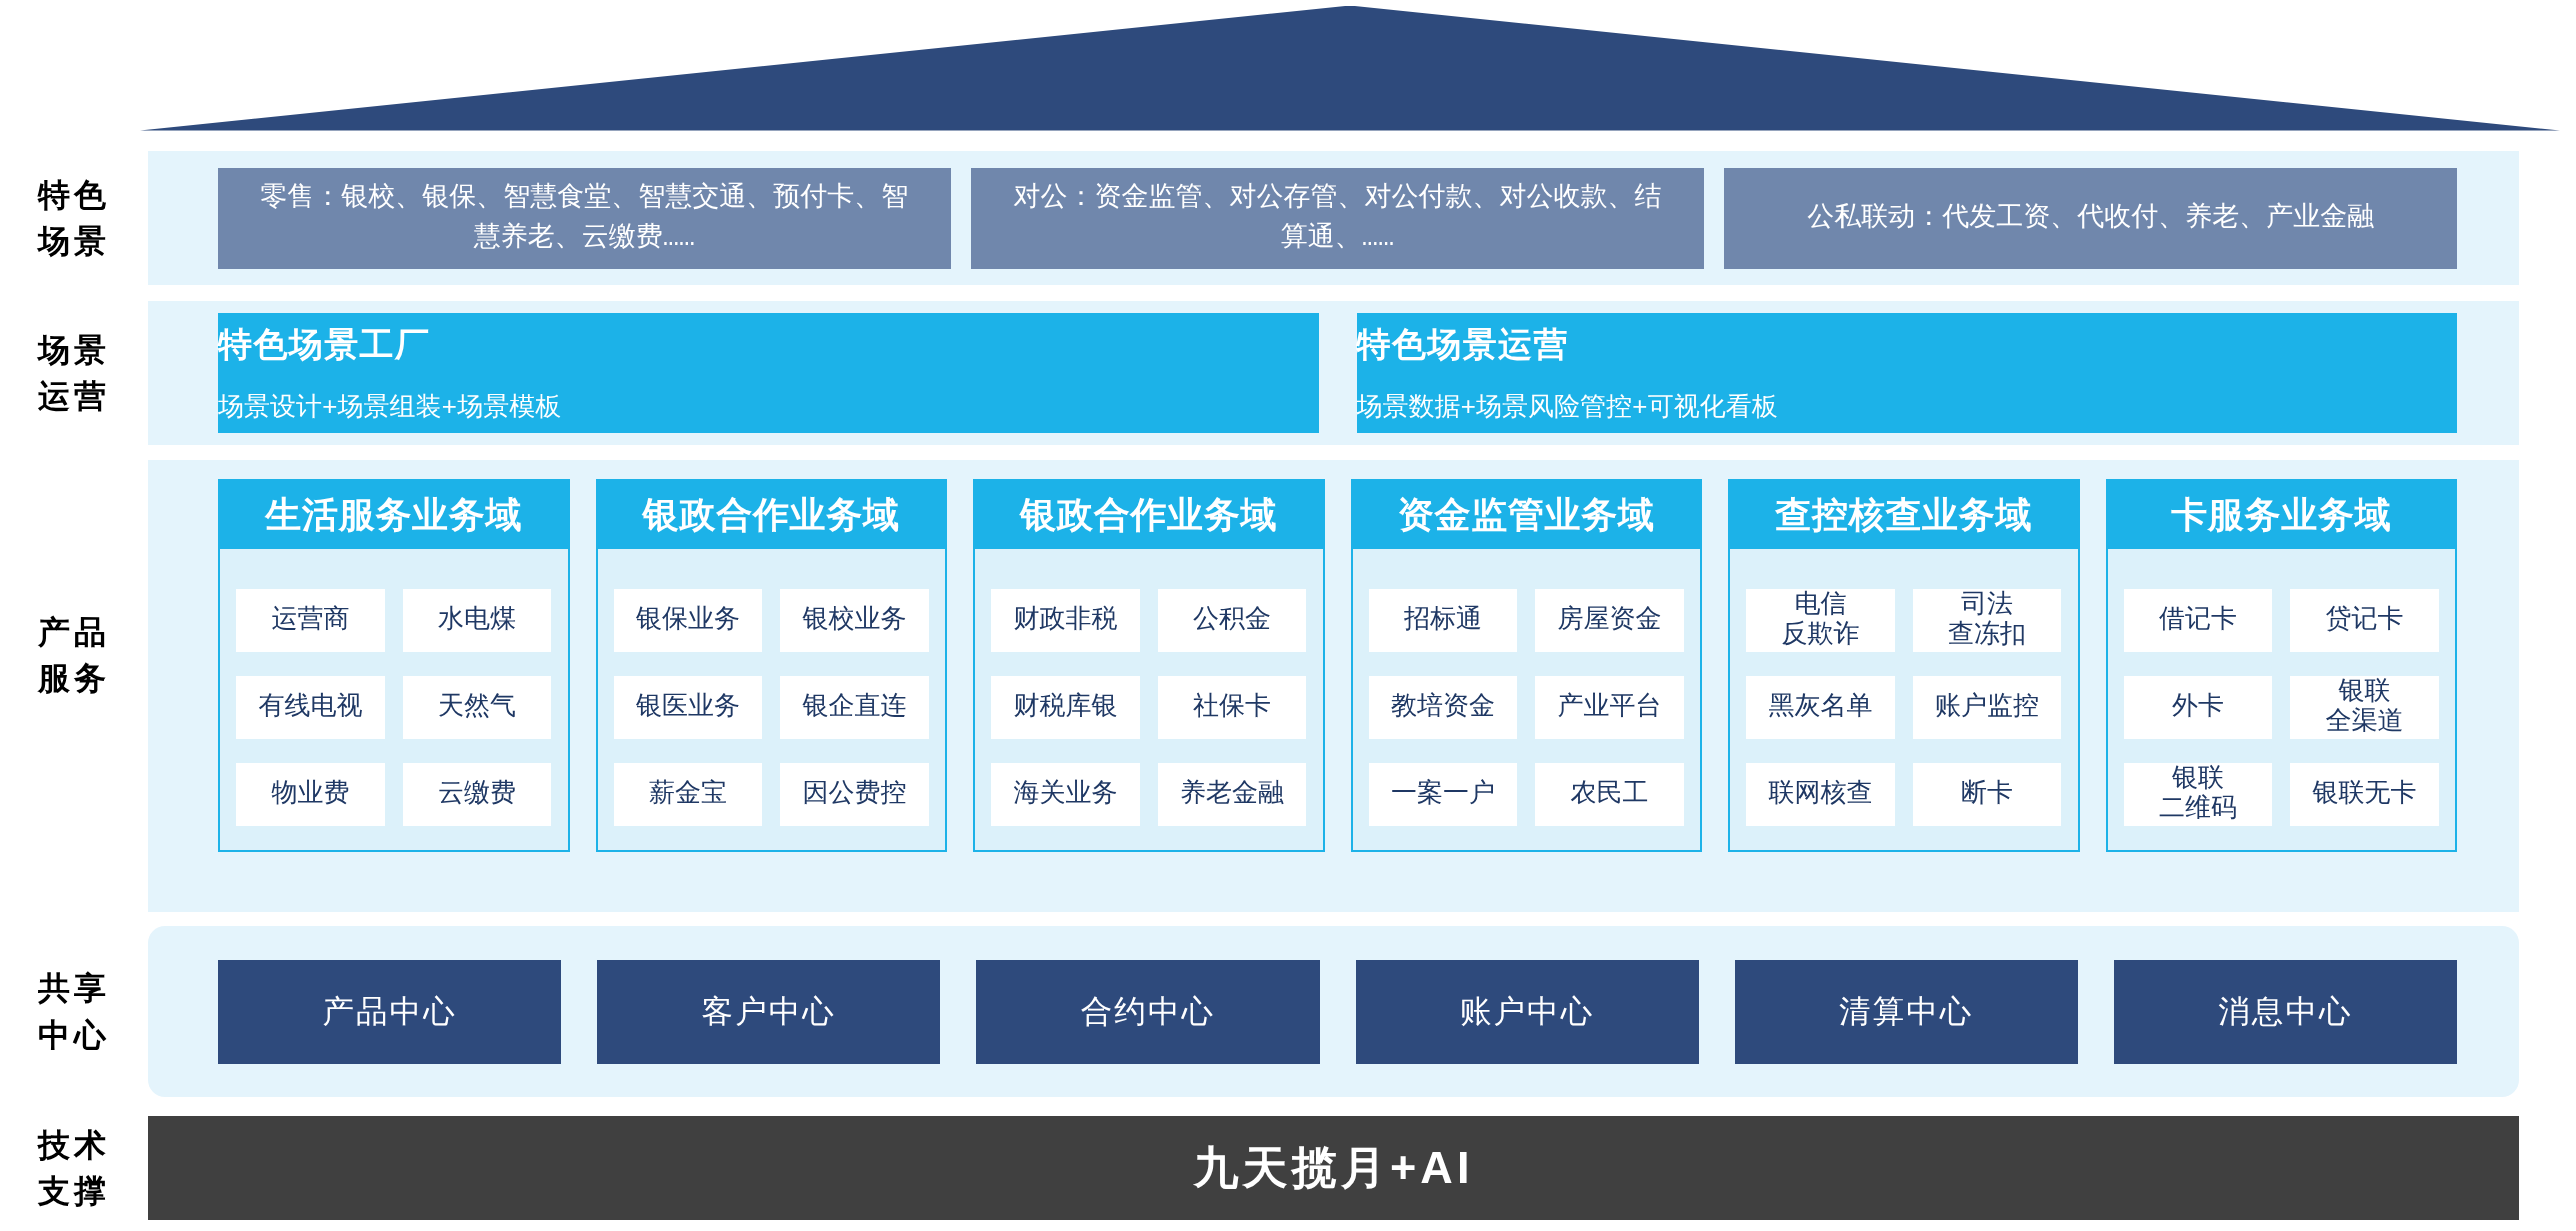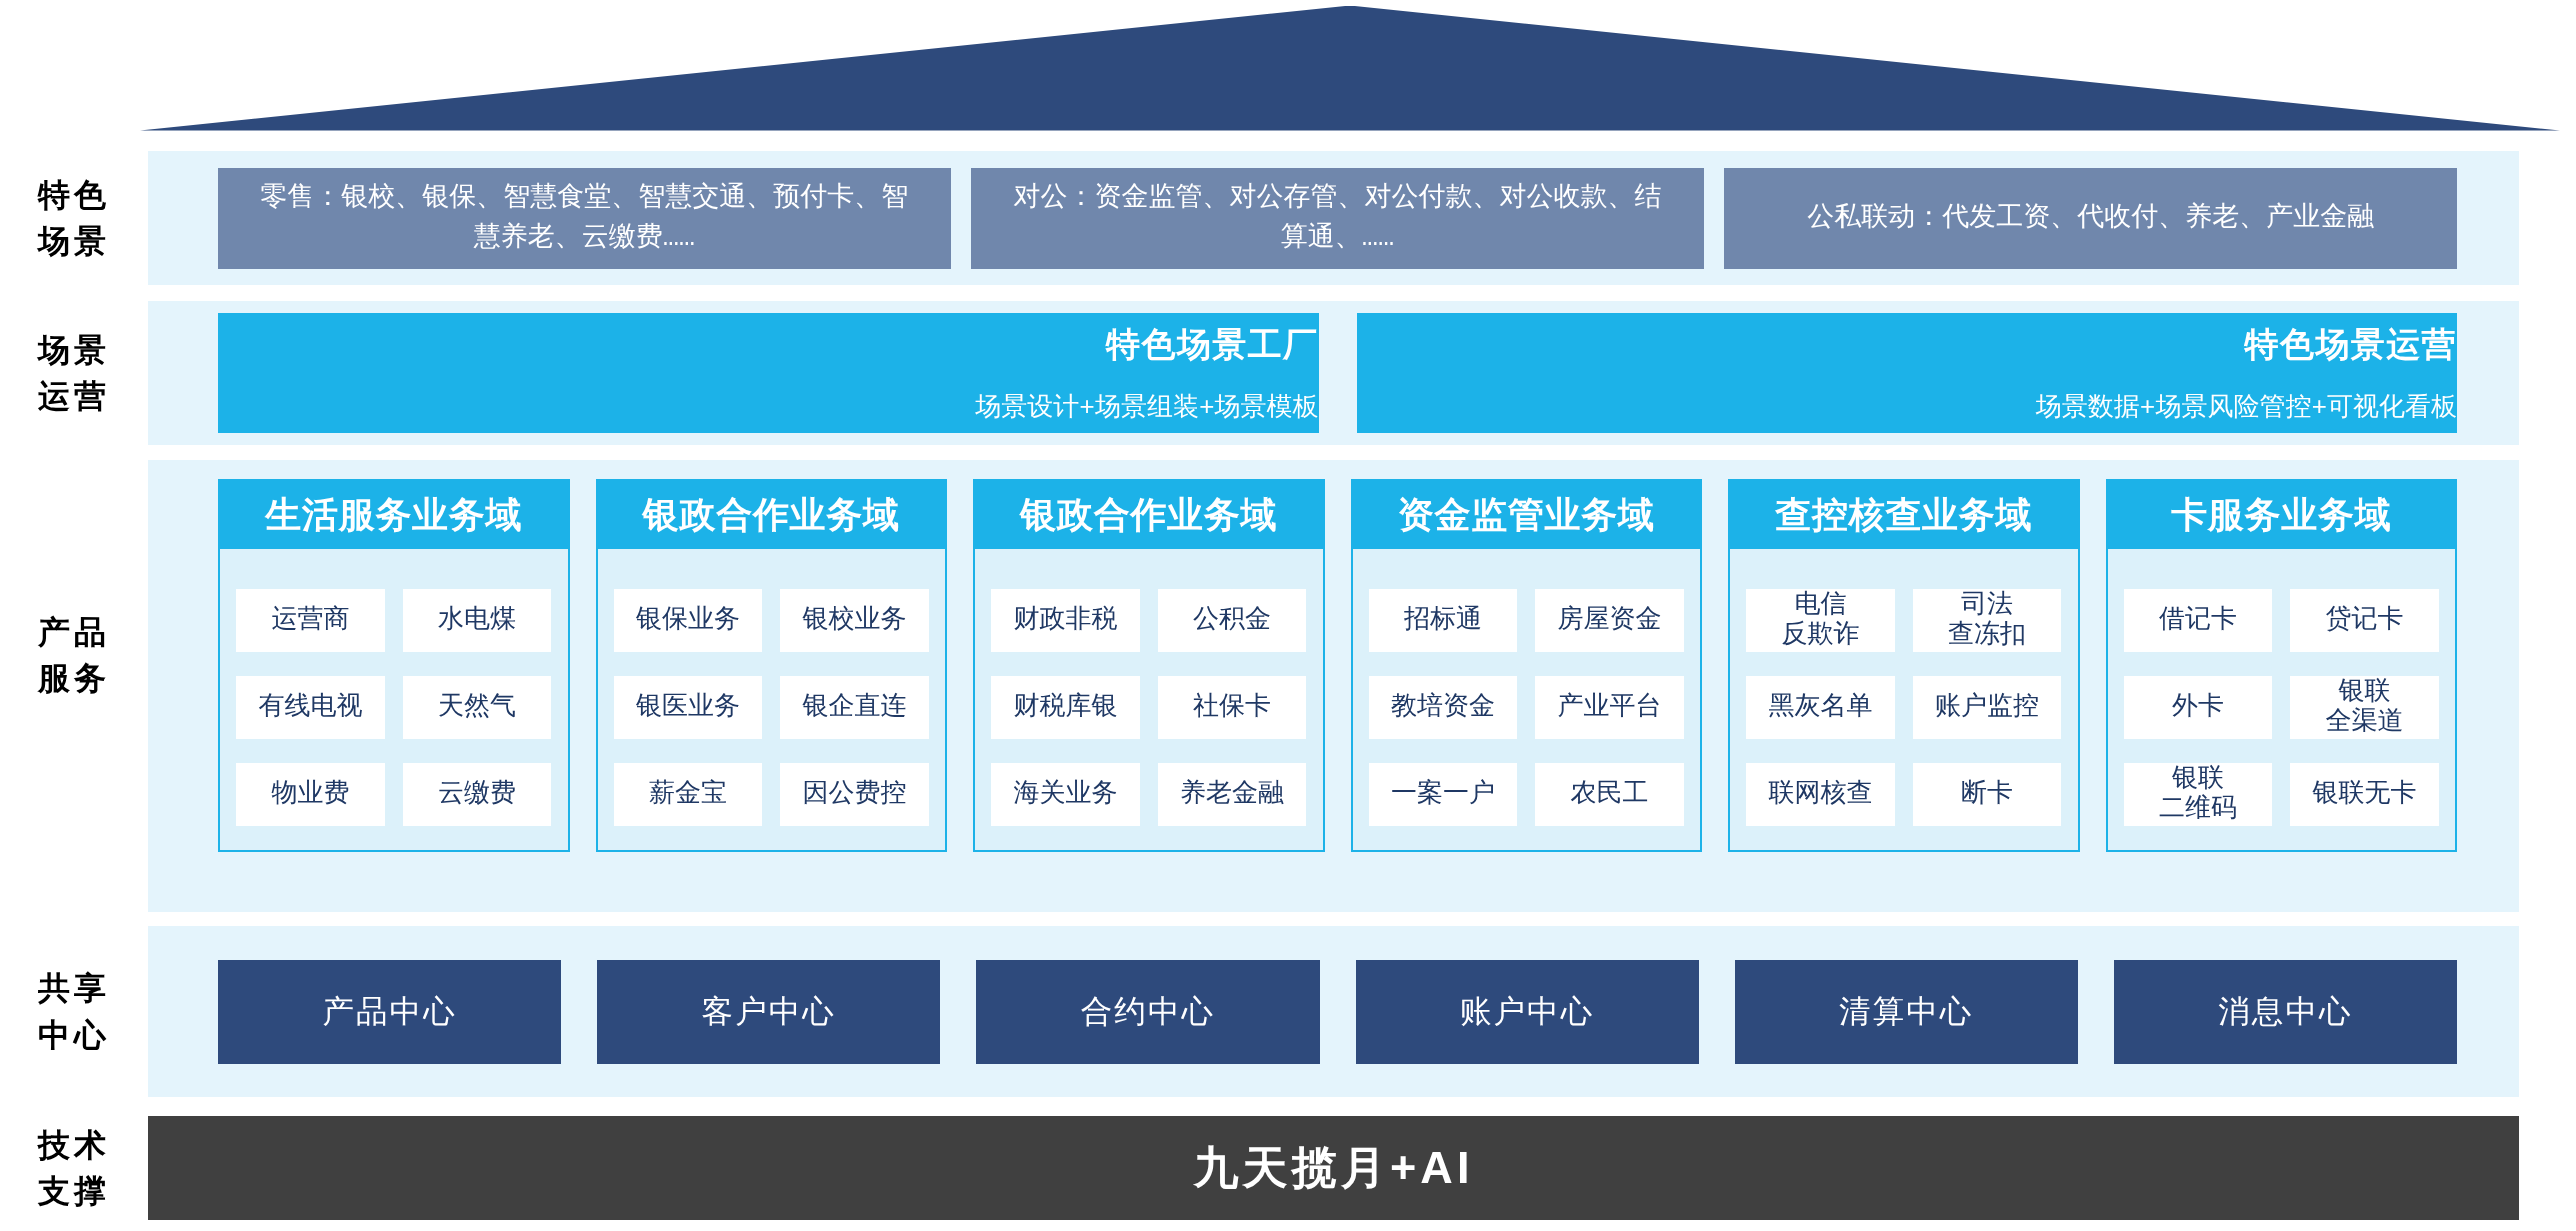--- a/index.html
+++ b/index.html
@@ -51,21 +51,21 @@
     background: #7087AC; color: #ffffff;
     font-size: 27px; line-height: 1.5;
     display: flex; align-items: center; justify-content: center;
     text-align: center; padding: 0 34px; box-sizing: border-box;
   }
 
   .band2 { top: 301px; height: 144px; gap: 38px; }
   .op-box {
     flex: 1; height: 120px;
     background: #1CB2E8; color: #ffffff;
-    display: flex; flex-direction: column; align-items: flex-end; justify-content: center;
+    display: flex; flex-direction: column; align-items: flex-start; justify-content: center;
     gap: 20.5px;
   }
   .op-title { font-size: 34px; font-weight: bold; letter-spacing: 1.4px; }
   .op-sub   { font-size: 26px; }
 
   .band3 { top: 460px; height: 452px; gap: 26px; align-items: flex-start; padding-top: 19px; }
   .domain {
     flex: 1; height: 373px;
     display: flex; flex-direction: column;
     border: 2.1px solid #1CB2E8; background: #DCF1FA; box-sizing: border-box;
@@ -81,21 +81,21 @@
     display: grid; grid-template-columns: 1fr 1fr; grid-auto-rows: 63px;
     align-content: space-evenly; column-gap: 18px; padding: 0 16.4px; margin-top: 16px;
   }
   .cell {
     background: #ffffff; color: #1F3864;
     font-size: 26px; line-height: 1.15;
     display: flex; align-items: center; justify-content: center;
     text-align: center; white-space: pre-line;
   }
 
-  .band4 { top: 926px; height: 171px; gap: 36px; }
+  .band4 { top: 926px; height: 171px; gap: 36px; border-radius: 17px; }
   .center-box {
     flex: 1; height: 104px;
     background: #2E4A7C; color: #ffffff;
     font-size: 31.5px; letter-spacing: 2.1px;
     display: flex; align-items: center; justify-content: center;
   }
 
   .tech-bar {
     position: absolute; left: 148px; top: 1116px;
     width: 2371px; height: 104px;

